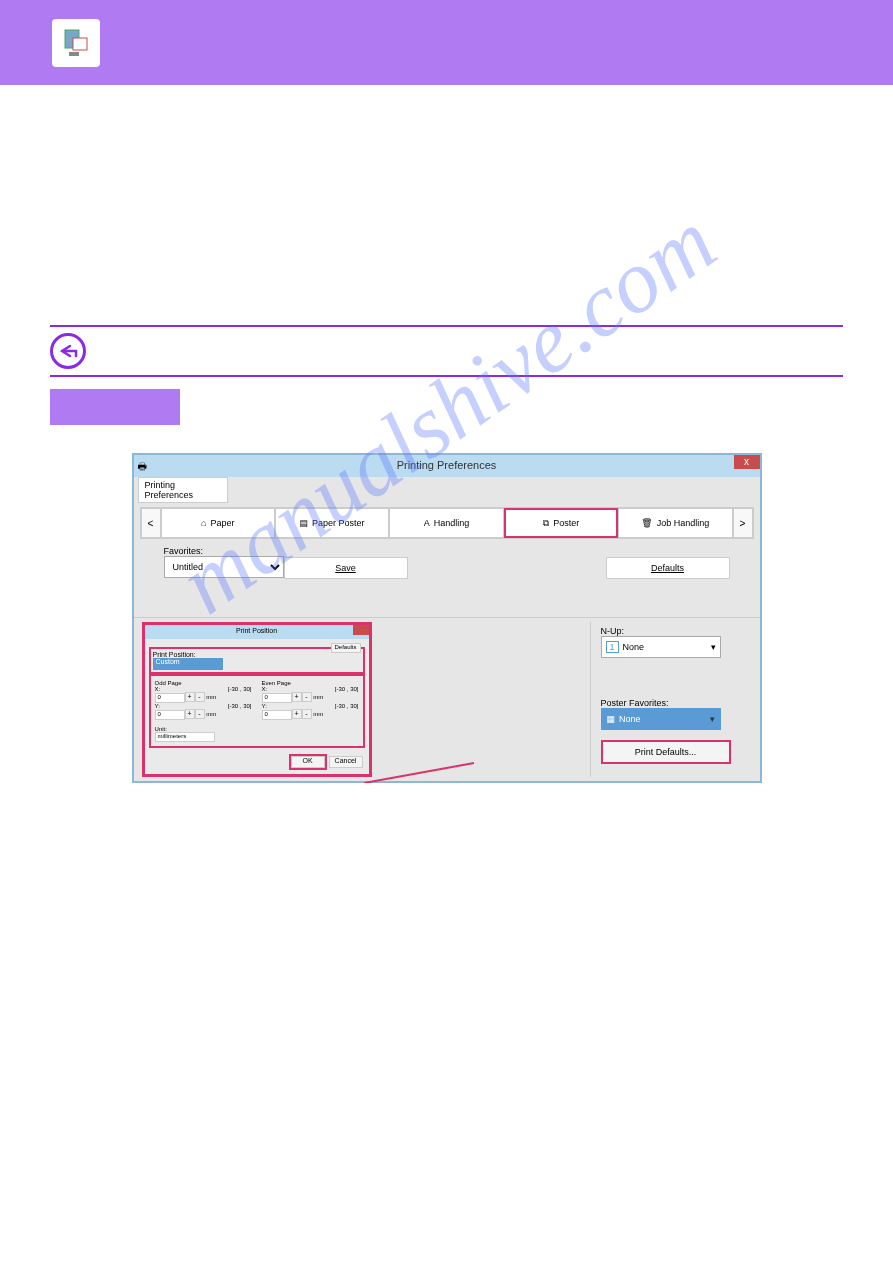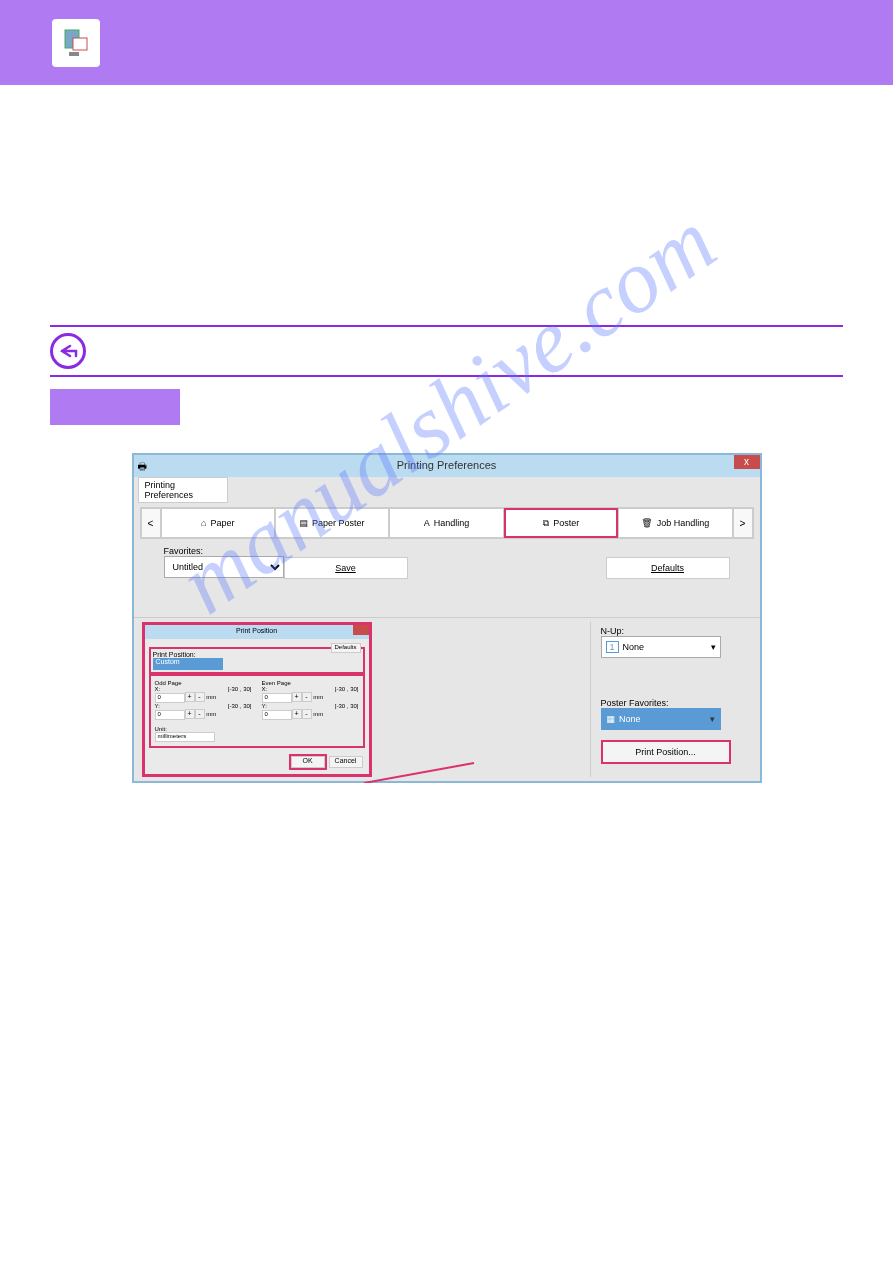--- a/index.html
+++ b/index.html
@@ -160,21 +160,21 @@
             <span>None</span>
             <span style="margin-left:auto">▾</span>
           </div>
           <div style="height:40px"></div>
           <div>Poster Favorites:</div>
           <div class="rsel blue">
             <span>▦</span>
             <span>None</span>
             <span style="margin-left:auto;color:#333">▾</span>
           </div>
-          <button class="printposbtn">Print Position...</button>
+          <button class="printposbtn">Print Defaults...</button>
         </div>
 
         <svg style="position:absolute;left:230px;top:140px;pointer-events:none" width="120" height="30">
           <line x1="0" y1="25" x2="110" y2="5" stroke="#d9326c" stroke-width="2"></line>
         </svg>
       </div>
     </div>
   </div>
 </div>
 

